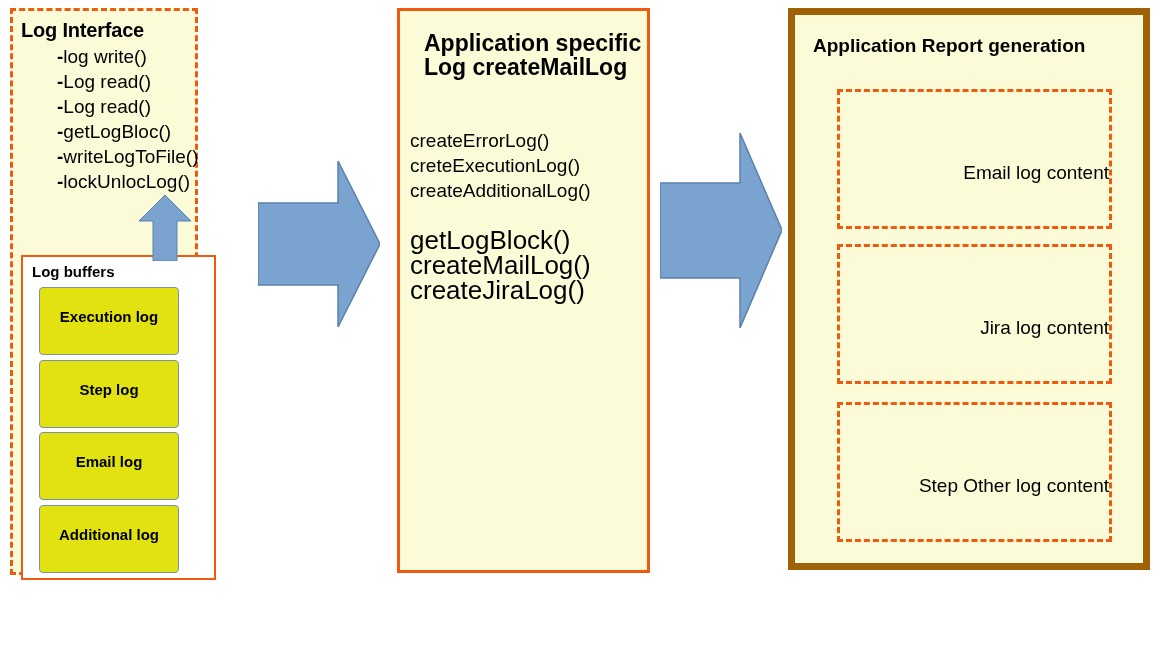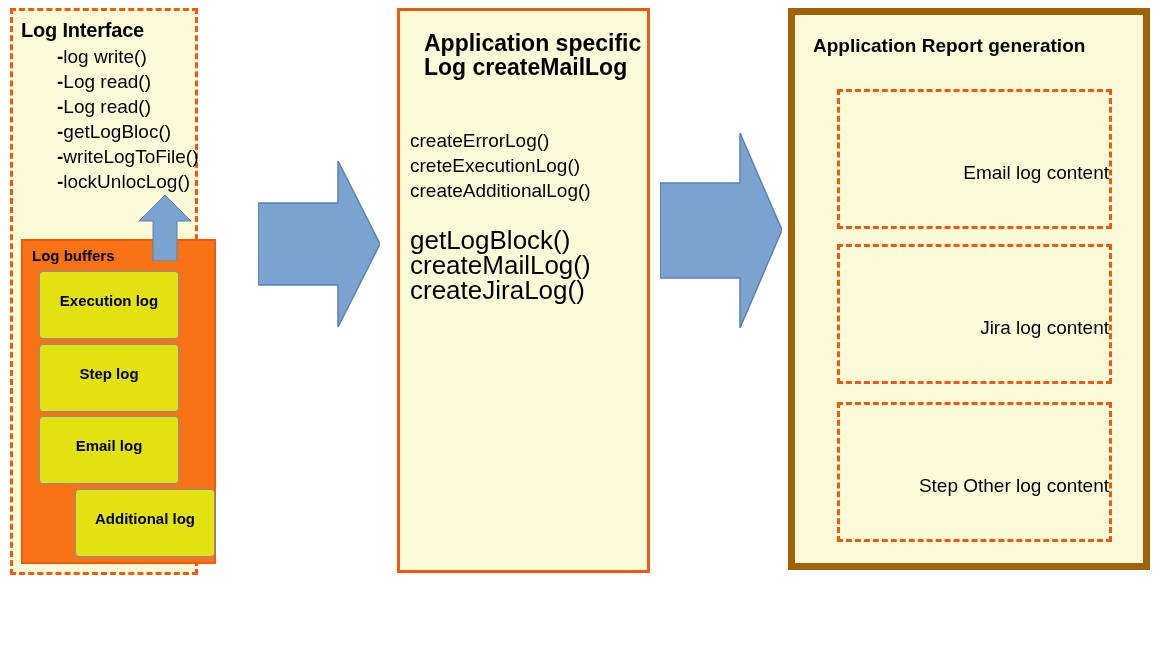--- a/index.html
+++ b/index.html
@@ -50,24 +50,24 @@
     display: block;
   }
   #log-interface-methods .dash {
     font-weight: bold;
   }
 
   
   #log-buffers-box {
     position: absolute;
     left: 8px;
-    top: 228px;
+    top: 244px;
     width: 195px;
     height: 325px;
-    background: #f97316;
+    background: #ffffff;
     border: 2px solid #EE5A10;
     box-sizing: border-box;
   }
   #log-buffers-title {
     position: absolute;
     left: 9px;
     top: 6px;
     font-weight: bold;
     font-size: 15px;
   }
@@ -87,21 +87,21 @@
     right: 0;
     top: 20px;
     text-align: center;
     font-weight: bold;
     font-size: 15px;
     color: #000;
   }
   #buffer-chip-0 { top: 30px; }
   #buffer-chip-1 { top: 103px; }
   #buffer-chip-2 { top: 175px; }
-  #buffer-chip-3 { top: 248px; margin-left: 36px; }
+  #buffer-chip-3 { top: 248px; }
 
   
   #arrow-up-buffers {
     position: absolute;
     left: 126px;
     top: 184px;
     width: 52px;
     height: 66px;
   }
 

